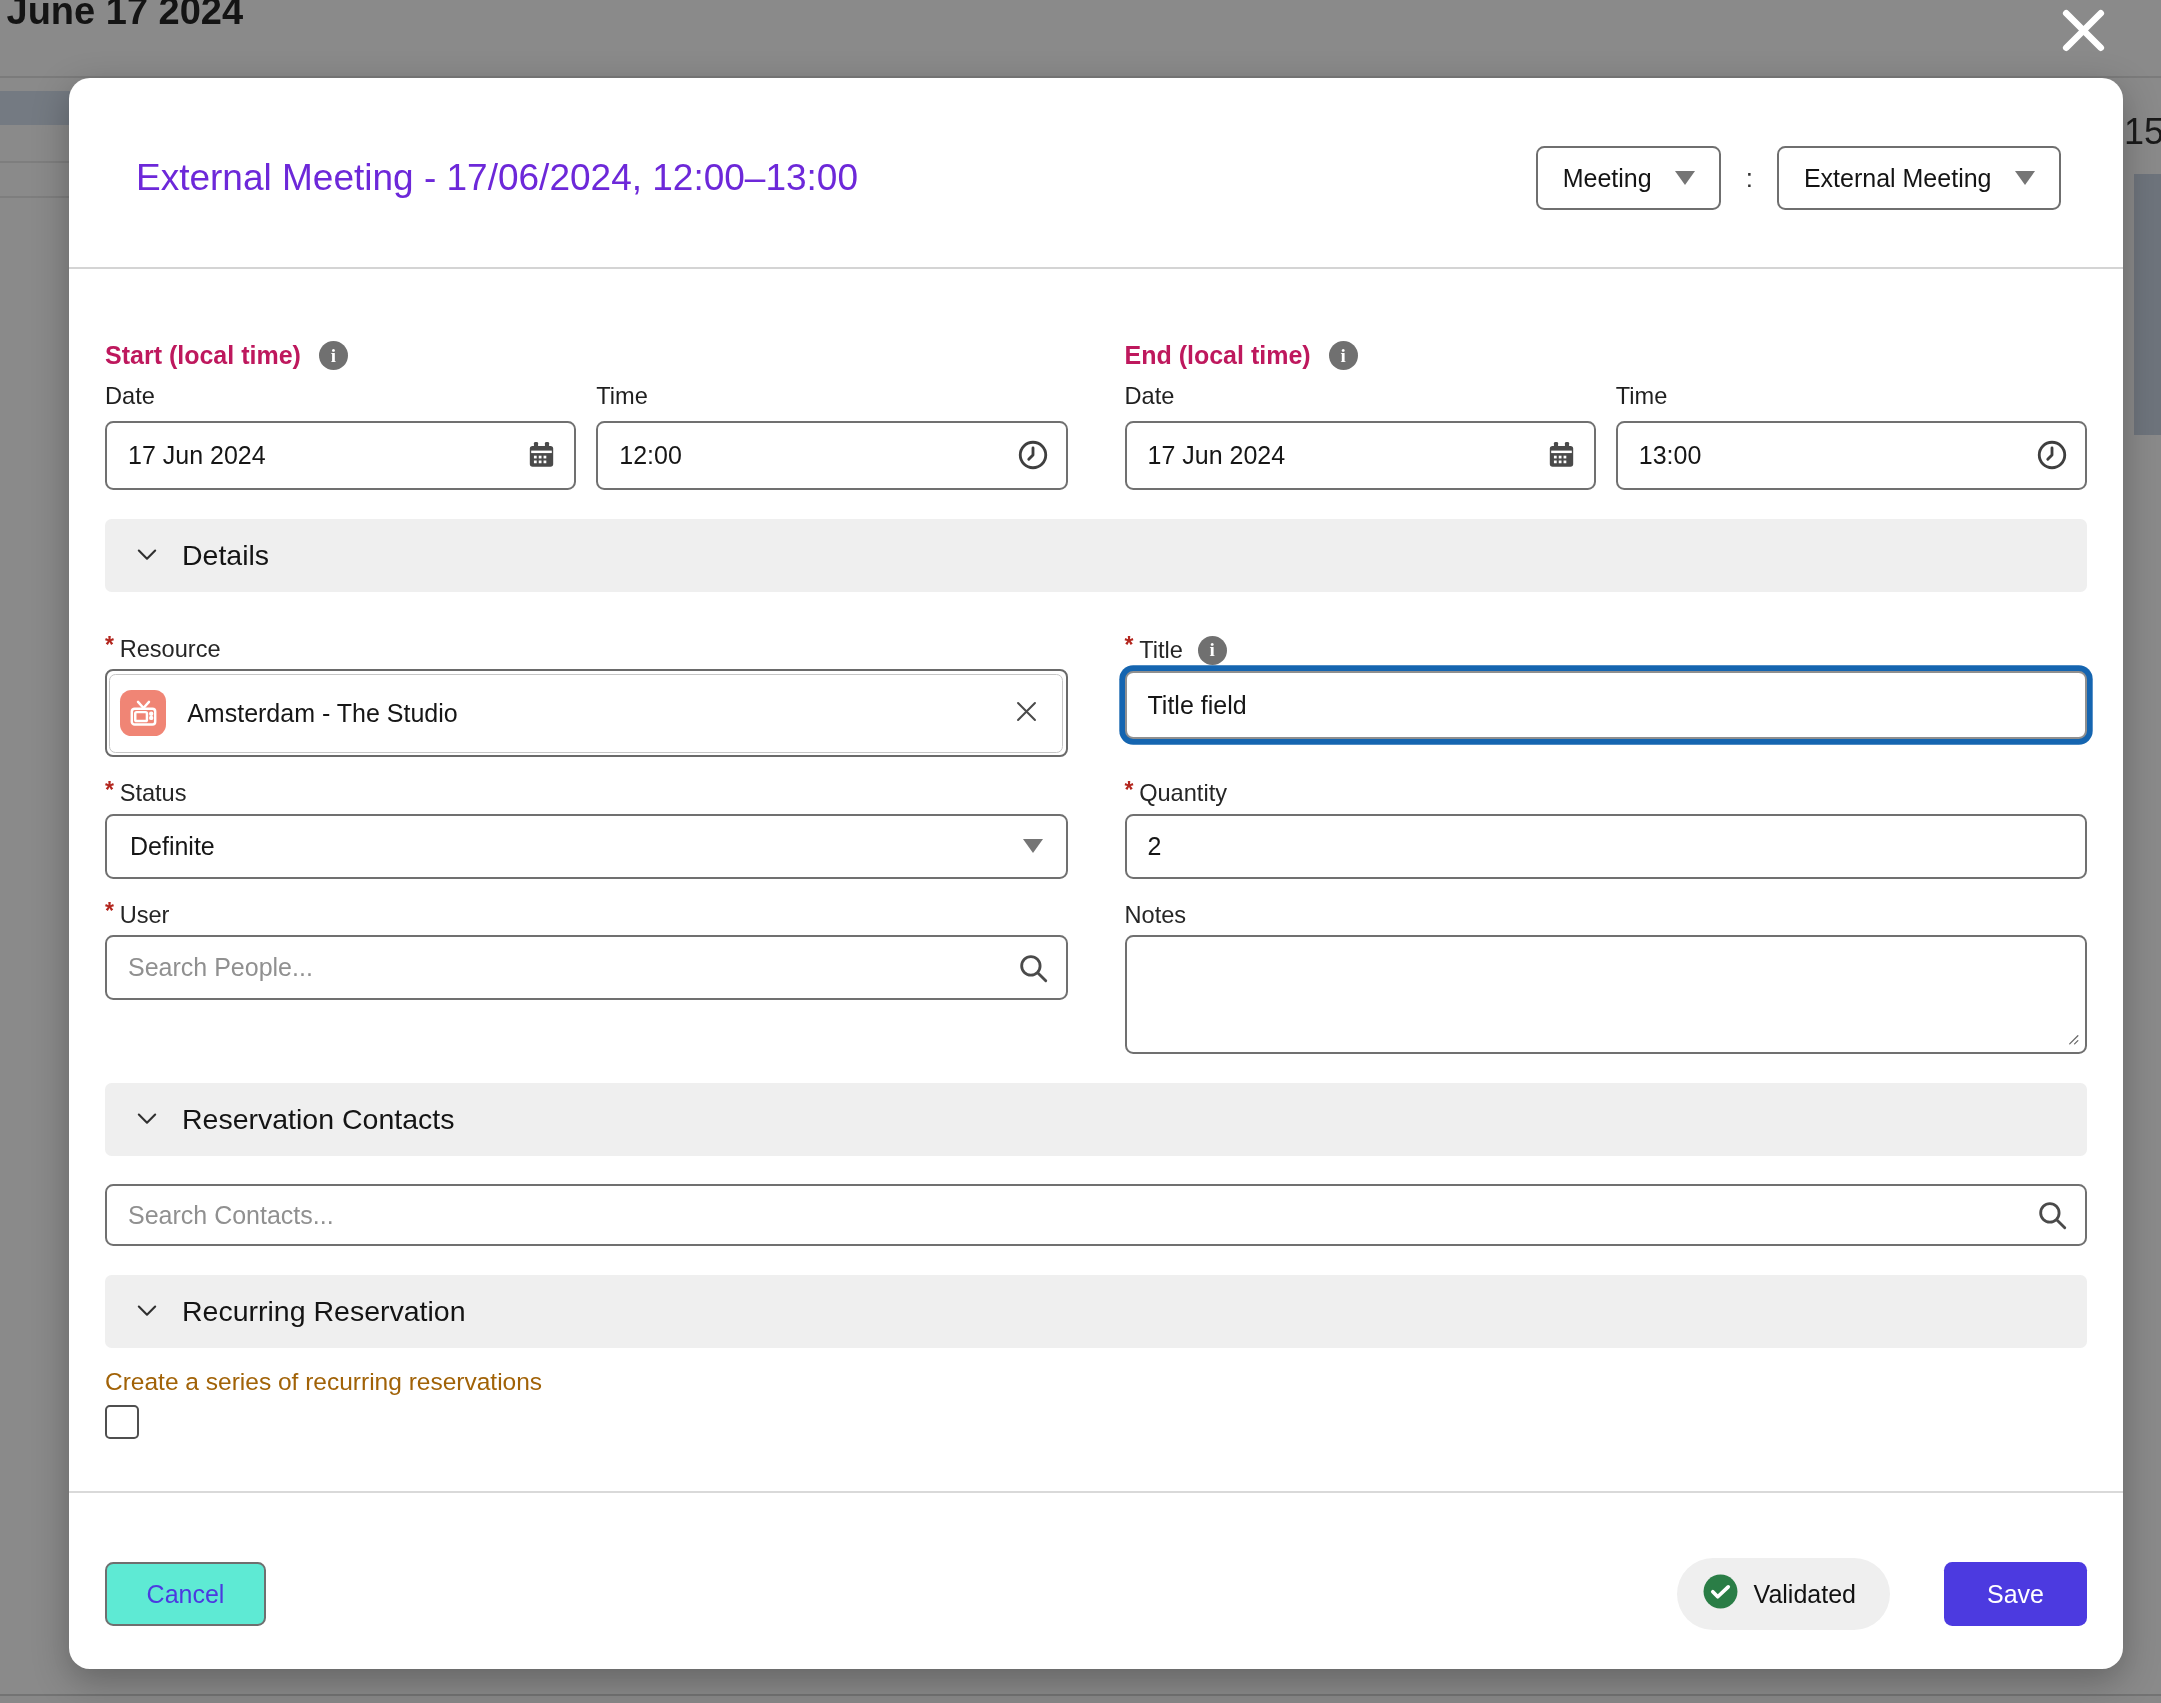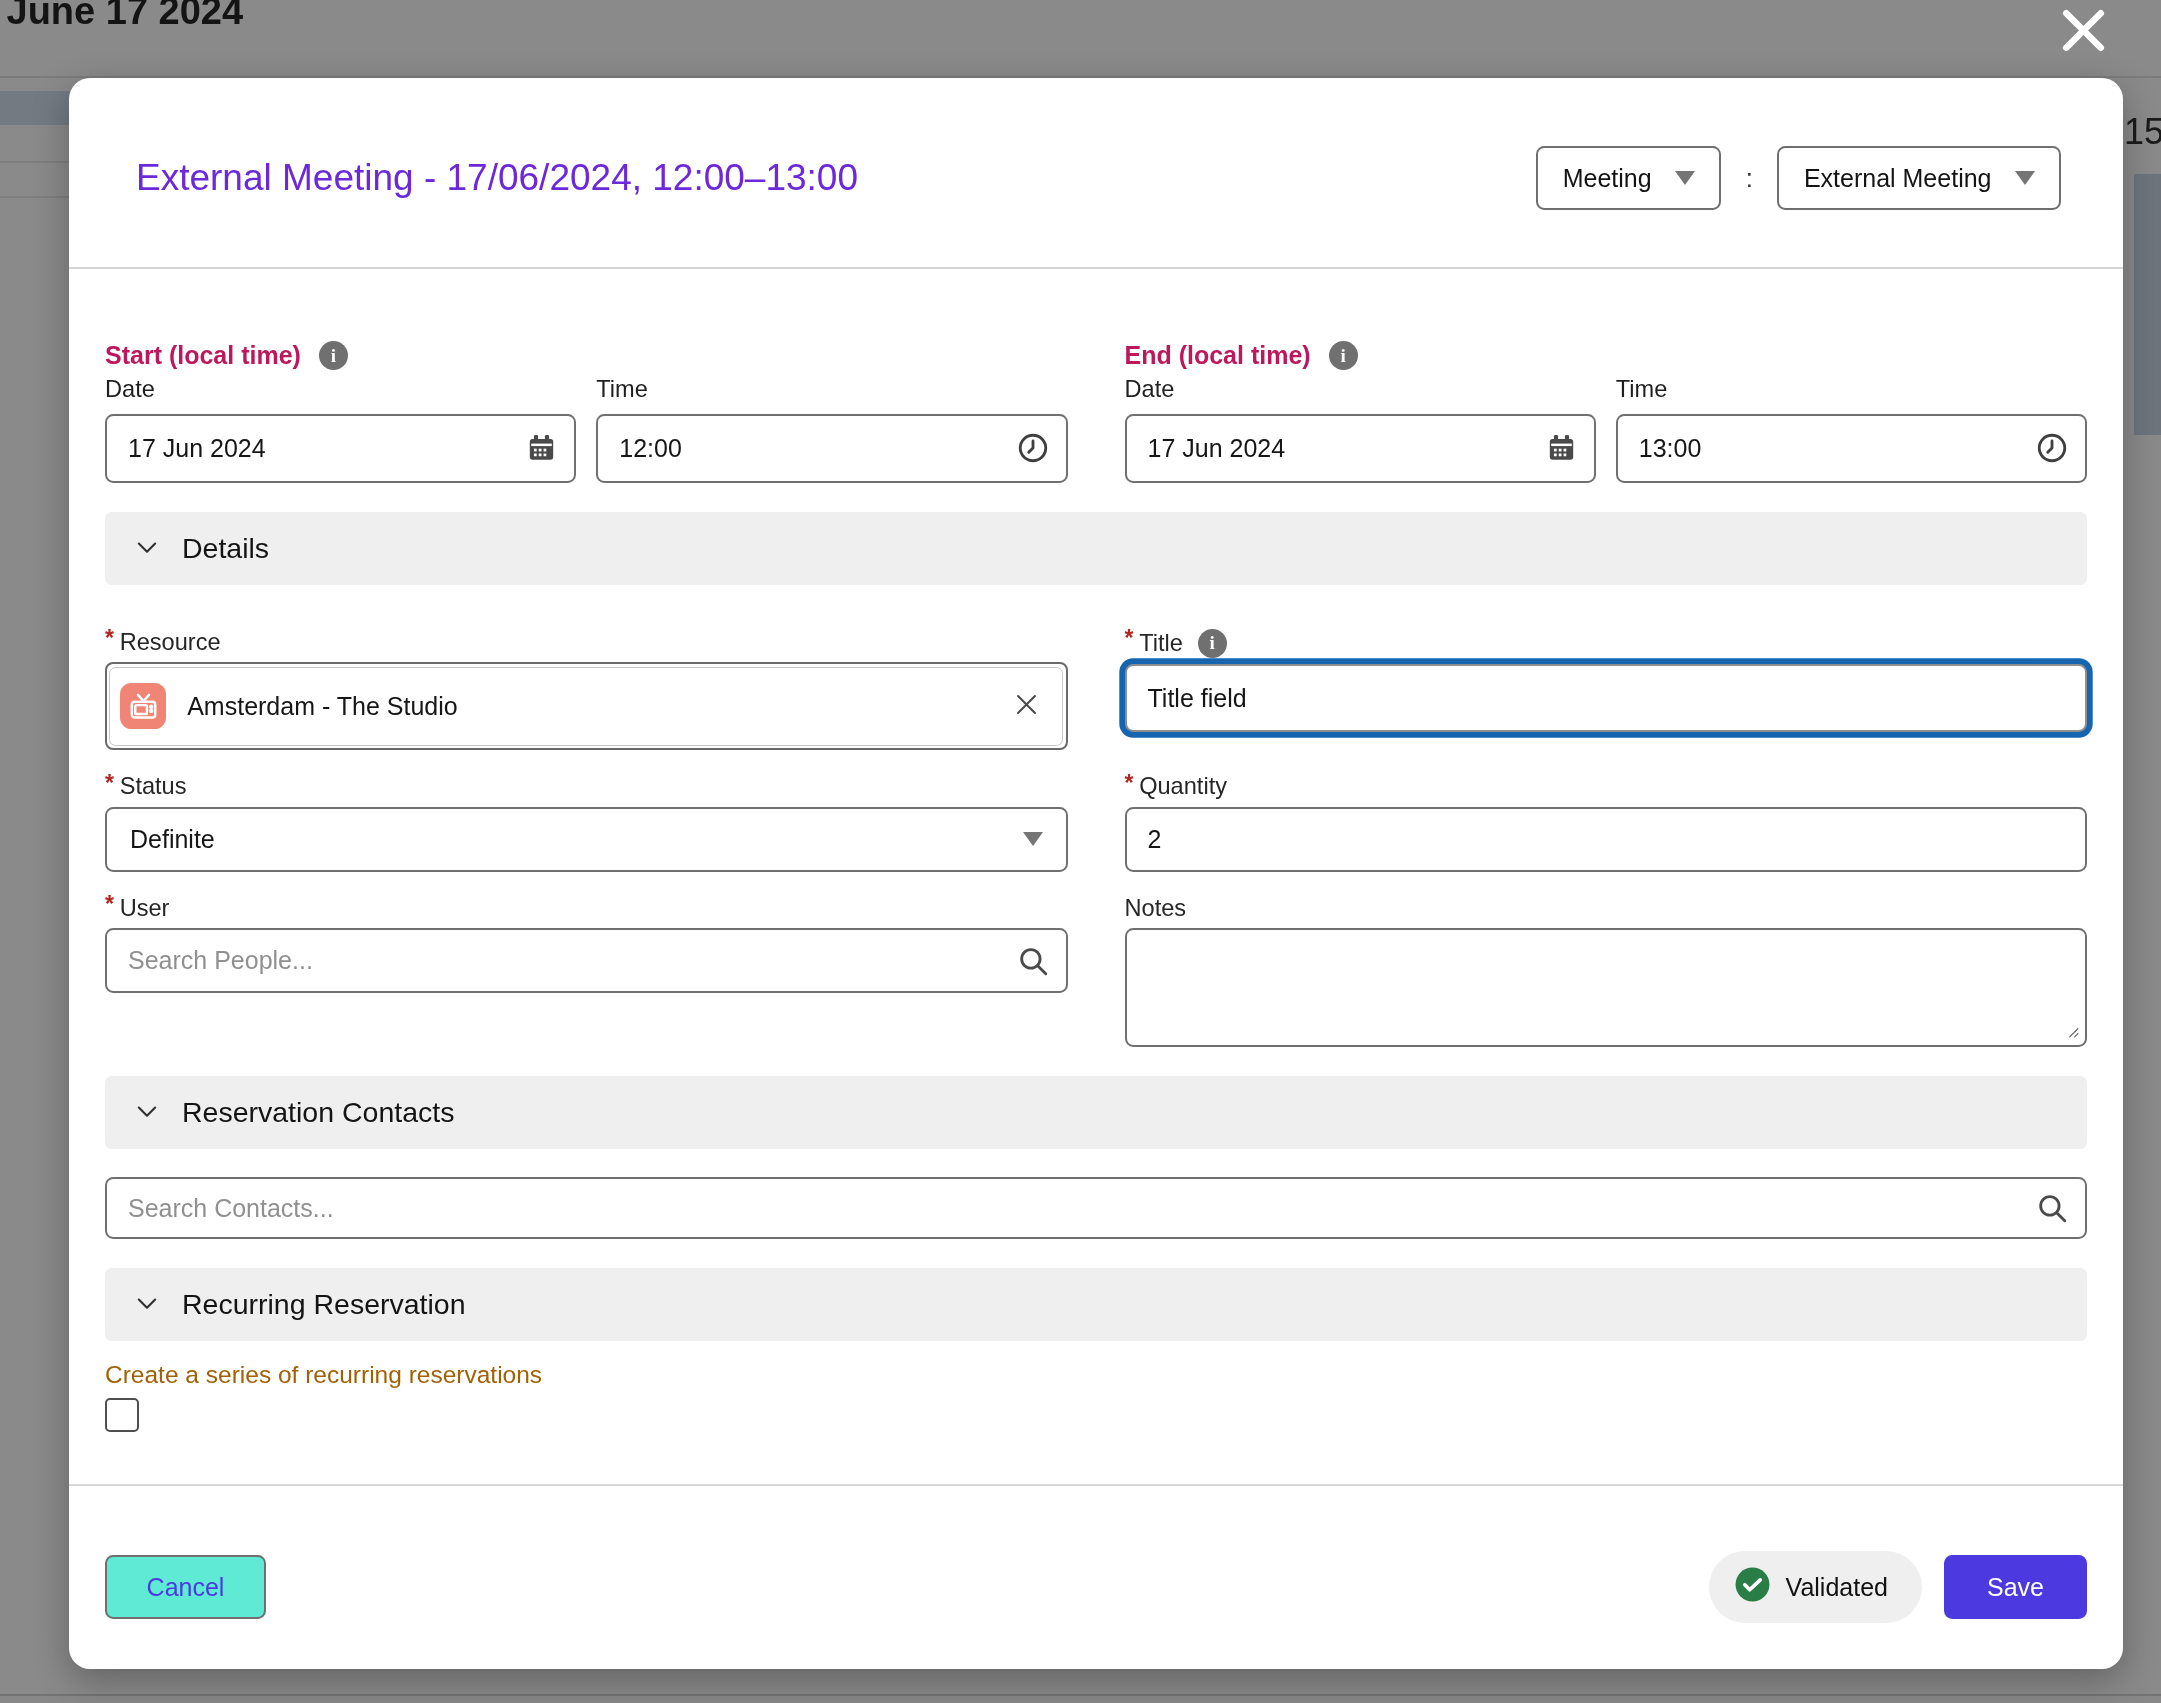--- a/index.html
+++ b/index.html
@@ -53,21 +53,21 @@
   
   .dt-row { margin-top:72px; }
   .bold-label-row { display:flex; align-items:center; gap:18px; }
   .bold-label { font-size:25px; font-weight:700; color:#be185d; }
   .info-icon {
     width:29px; height:29px; border-radius:50%; background:#707070; color:#fff;
     display:inline-flex; align-items:center; justify-content:center;
     font-size:19px; font-weight:700; font-family:"Liberation Serif", serif;
     cursor:pointer; flex:0 0 auto;
   }
-  .dt-grid { display:grid; grid-template-columns:1fr 1fr; column-gap:20px; margin-top:6px; }
+  .dt-grid { display:grid; grid-template-columns:1fr 1fr; column-gap:20px; margin-top:13px; }
   .sub-label { font-size:23.6px; color:#1f1f1f; margin-bottom:10.6px; }
   .input-wrap { position:relative; }
   .text-input {
     width:100%; height:69px; border:2.4px solid #707070; border-radius:8.2px;
     font-size:25px; color:#161616; padding:0 70px 0 21px; background:#fff;
     font-family:"Liberation Sans", sans-serif; outline:none;
   }
   .text-input::placeholder { color:#909090; }
   .input-icon { position:absolute; right:18px; top:50%; transform:translateY(-50%); display:flex; }
 
@@ -128,21 +128,21 @@
   .checkbox { margin-top:8.2px; width:34px; height:34px; border:2.4px solid #4f4f4f; border-radius:4.9px; background:#fff; cursor:pointer; }
 
   
   .modal-footer-divider { margin-top:52px; height:2.4px; background:#d9d9d9; }
   .modal-footer { display:flex; align-items:center; justify-content:space-between; padding:65px 36px 0; }
   .cancel-btn {
     width:161px; height:64px; background:#5eead4; border:2.4px solid #6f6f6f; border-radius:8.2px;
     color:#4c3ae0; font-size:25px; font-weight:500; cursor:pointer;
     font-family:"Liberation Sans", sans-serif;
   }
-  .footer-right { display:flex; align-items:center; gap:22px; }
+  .footer-right { display:flex; align-items:center; gap:54px; }
   .validated-pill {
     height:72px; border-radius:36px; background:#efefef; display:flex; align-items:center;
     gap:14.7px; padding:0 34px 0 24.5px; font-size:25px; color:#111;
   }
   .save-btn {
     width:143px; height:64px; background:#4c3ae0; border:none; border-radius:8.2px;
     color:#fff; font-size:25px; font-weight:500; cursor:pointer;
     font-family:"Liberation Sans", sans-serif;
   }
 </style>

